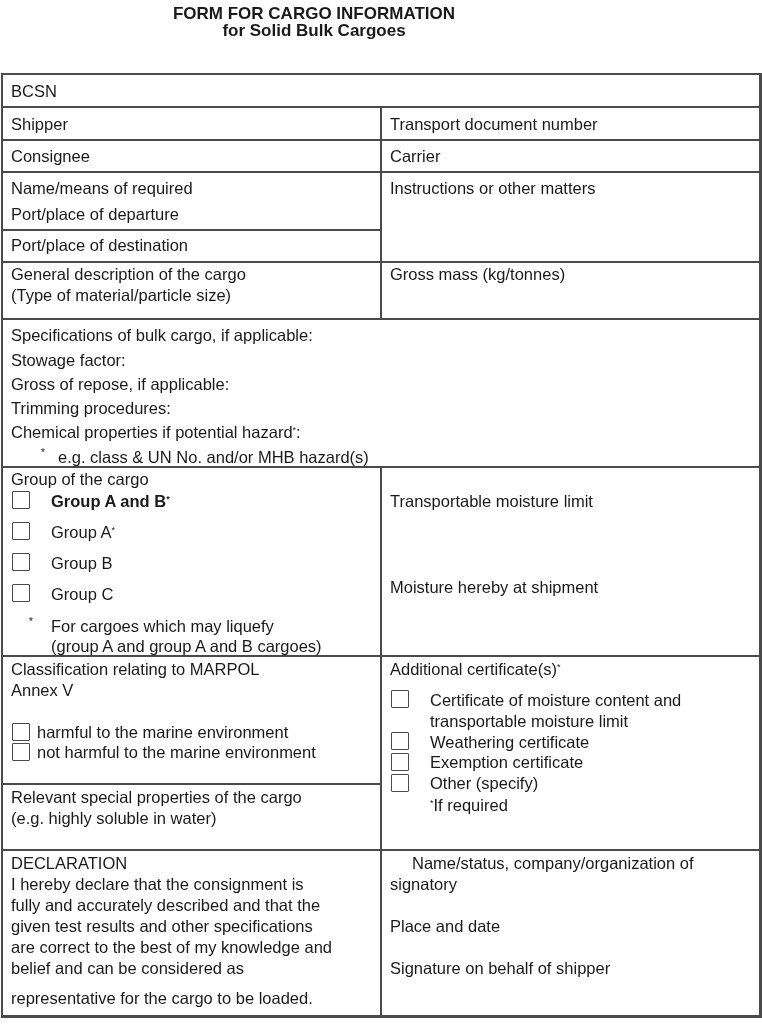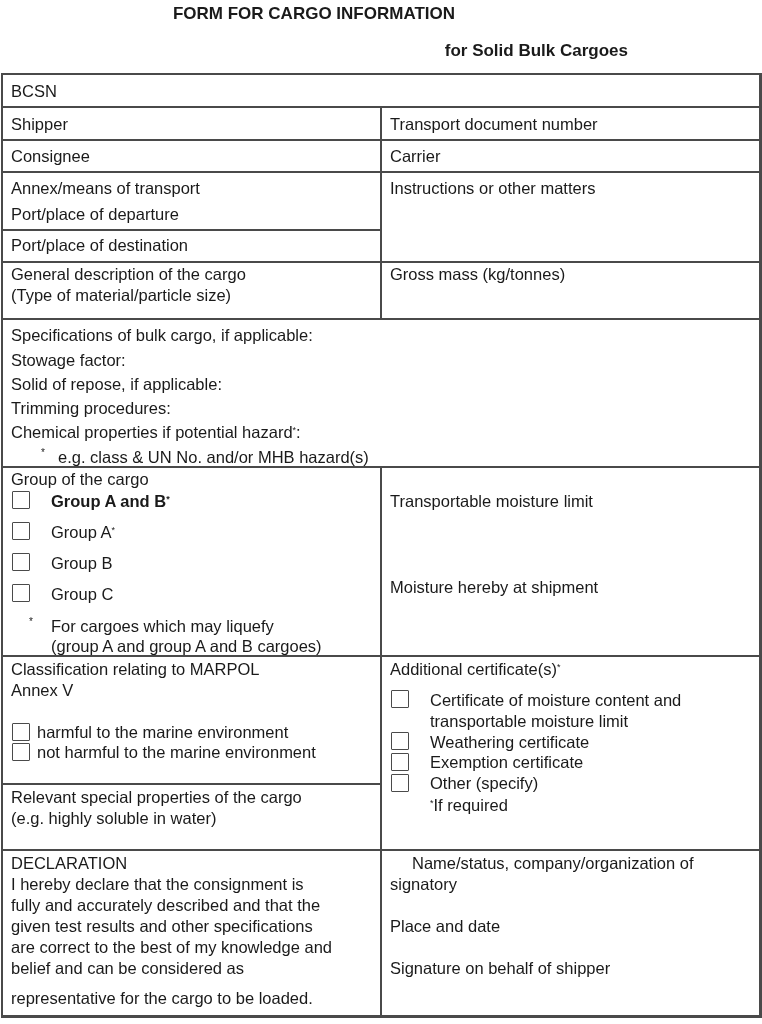--- a/index.html
+++ b/index.html
@@ -1,21 +1,21 @@
 <!DOCTYPE html>
 <html><head>
 <meta charset="utf-8">
 <style>
   html, body { margin: 0; padding: 0; background: #ffffff; }
   body { width: 762px; height: 1024px; position: relative; overflow: hidden;
          font-family: "Liberation Sans", sans-serif; color: #1a1a1a; }
   .title { position: absolute; left: 0; width: 628px; text-align: center;
            font-weight: bold; font-size: 17px; line-height: 21px; }
   .t1 { top: 3px; }
-  .t2 { top: 40px; text-align: right; }
+  .t2 { top: 20px; }
   .hl { position: absolute; height: 2px; background: #4a4a4a; }
   .vl { position: absolute; width: 2px; background: #4a4a4a; }
   .txt { position: absolute; font-size: 16.5px; line-height: 21px; white-space: nowrap; }
   .cb { position: absolute; width: 16px; height: 16px; border: 1.5px solid #4a4a4a;
         border-radius: 1px; background: #fff; box-sizing: content-box; cursor: pointer; }
   .sup { font-size: 9px; vertical-align: top; position: relative; top: -2px; }
   .star { position: absolute; font-size: 10px; line-height: 10px; }
 </style>
 </head>
 <body>
@@ -43,32 +43,32 @@
 <div class="vl" style="left:380px; top:466px; height:551px;"></div>
 
 <div class="txt" style="left:11px; top:81px;">BCSN</div>
 
 <div class="txt" style="left:11px; top:114px;">Shipper</div>
 <div class="txt" style="left:390px; top:114px;">Transport document number</div>
 
 <div class="txt" style="left:11px; top:146px;">Consignee</div>
 <div class="txt" style="left:390px; top:146px;">Carrier</div>
 
-<div class="txt" style="left:11px; top:178px;">Annex/means of transport</div>
+<div class="txt" style="left:11px; top:178px;">Name/means of required</div>
 <div class="txt" style="left:11px; top:204px;">Port/place of departure</div>
 <div class="txt" style="left:11px; top:235px;">Port/place of destination</div>
 <div class="txt" style="left:390px; top:178px;">Instructions or other matters</div>
 
 <div class="txt" style="left:11px; top:264px;">General description of the cargo</div>
 <div class="txt" style="left:11px; top:285px;">(Type of material/particle size)</div>
 <div class="txt" style="left:390px; top:264px;">Gross mass (kg/tonnes)</div>
 
 <div class="txt" style="left:11px; top:325px;">Specifications of bulk cargo, if applicable:</div>
 <div class="txt" style="left:11px; top:350px;">Stowage factor:</div>
-<div class="txt" style="left:11px; top:374px;">Solid of repose, if applicable:</div>
+<div class="txt" style="left:11px; top:374px;">Gross of repose, if applicable:</div>
 <div class="txt" style="left:11px; top:398px;">Trimming procedures:</div>
 <div class="txt" style="left:11px; top:422px;"><span>Chemical properties if potential hazard</span><span class="sup">*</span><span>:</span></div>
 <div class="star" style="left:41px; top:448px;">*</div>
 <div class="txt" style="left:58px; top:447px;">e.g. class &amp; UN No. and/or MHB hazard(s)</div>
 
 <div class="txt" style="left:11px; top:469px;">Group of the cargo</div>
 
 <div class="cb" style="left:12px; top:491px;"></div>
 <div class="txt" style="left:51px; top:491px;font-weight:bold;"><span>Group A and B</span><span class="sup">*</span></div>
 

